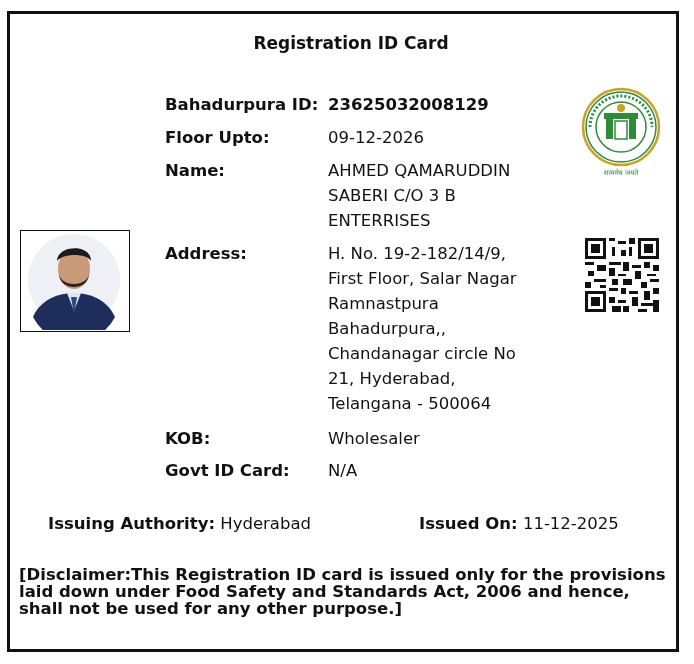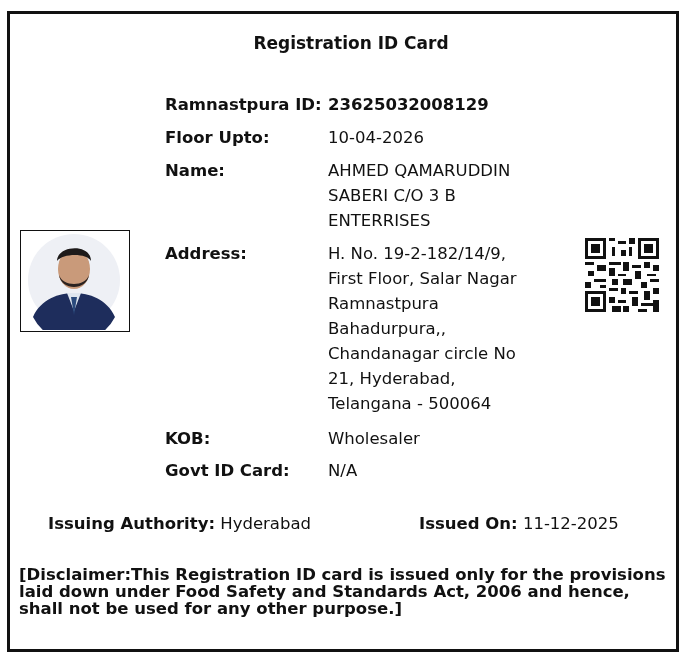--- a/index.html
+++ b/index.html
@@ -23,20 +23,34 @@
   .disclaimer { position: absolute; left: 9px; top: 552px; width: 650px; font-weight: bold;
                 font-size: 16.5px; line-height: 17px; }
 </style>
 </head>
 <body>
 
 <div class="card">
   <div class="title">Registration ID Card</div>
 
 
+  <div class="emblem">
+    <svg width="82" height="92" viewBox="0 0 82 92">
+      <circle cx="41" cy="40" r="38" fill="#fff" stroke="#c9a227" stroke-width="2.5"></circle>
+      <circle cx="41" cy="40" r="35" fill="none" stroke="#2e8b3a" stroke-width="1.5"></circle>
+      <circle cx="41" cy="40" r="25" fill="none" stroke="#2e8b3a" stroke-width="1.5"></circle>
+      <rect x="24" y="26" width="34" height="6" fill="#2e8b3a"></rect>
+      <rect x="26" y="32" width="7" height="20" fill="#2e8b3a"></rect>
+      <rect x="49" y="32" width="7" height="20" fill="#2e8b3a"></rect>
+      <rect x="35" y="34" width="12" height="18" fill="#fff" stroke="#2e8b3a" stroke-width="1.5"></rect>
+      <circle cx="41" cy="21" r="4" fill="#c9a227"></circle>
+      <path d="M10 40 A31 31 0 0 1 72 40" fill="none" stroke="#2e8b3a" stroke-width="3" stroke-dasharray="2 2"></path>
+      <text x="41" y="88" text-anchor="middle" font-size="7" fill="#2e8b3a" font-family="DejaVu Sans, sans-serif">सत्यमेव जयते</text>
+    </svg>
+  </div>
 
   <div class="photo">
     <svg width="107" height="99" viewBox="0 0 107 99">
       <circle cx="53" cy="49" r="46" fill="#eef0f5"></circle>
       <path d="M12 86 C20 68, 38 62, 53 62 C68 62, 86 68, 94 86 A46 46 0 0 1 12 86 Z" fill="#1e2d5c"></path>
       <path d="M46 62 L53 80 L60 62 Z" fill="#dfe6ef"></path>
       <path d="M50 66 L53 84 L56 66 Z" fill="#2a4a7c"></path>
       <ellipse cx="53" cy="38" rx="16" ry="20" fill="#c99a7a"></ellipse>
       <path d="M36 30 C36 14, 70 12, 70 30 C66 22, 42 22, 36 30 Z" fill="#1d1a1a"></path>
       <path d="M38 44 C40 60, 66 60, 68 44 C64 56, 42 56, 38 44 Z" fill="#2a2220"></path>
@@ -91,26 +105,26 @@
         <rect x="19" y="22" width="4" height="1"></rect>
           <rect x="9" y="23" width="3" height="2"></rect>
           <rect x="13" y="23" width="2" height="2"></rect>
         <rect x="23" y="21" width="2" height="4"></rect>
           <rect x="18" y="24" width="3" height="1"></rect>
       </g>
     </svg>
   </div>
 
   <div class="row" style="top:78px">
-    <span class="lbl">Ramnastpura ID:</span>
+    <span class="lbl">Bahadurpura ID:</span>
     <span class="val bold">23625032008129</span>
   </div>
   <div class="row" style="top:111px">
     <span class="lbl">Floor Upto:</span>
-    <span class="val">10-04-2026</span>
+    <span class="val">09-12-2026</span>
   </div>
   <div class="row" style="top:144px">
     <span class="lbl">Name:</span>
     <span class="val">AHMED QAMARUDDIN
 SABERI C/O  3 B
 ENTERRISES</span>
   </div>
   <div class="row" style="top:227px">
     <span class="lbl">Address:</span>
     <span class="val">H. No. 19-2-182/14/9,

